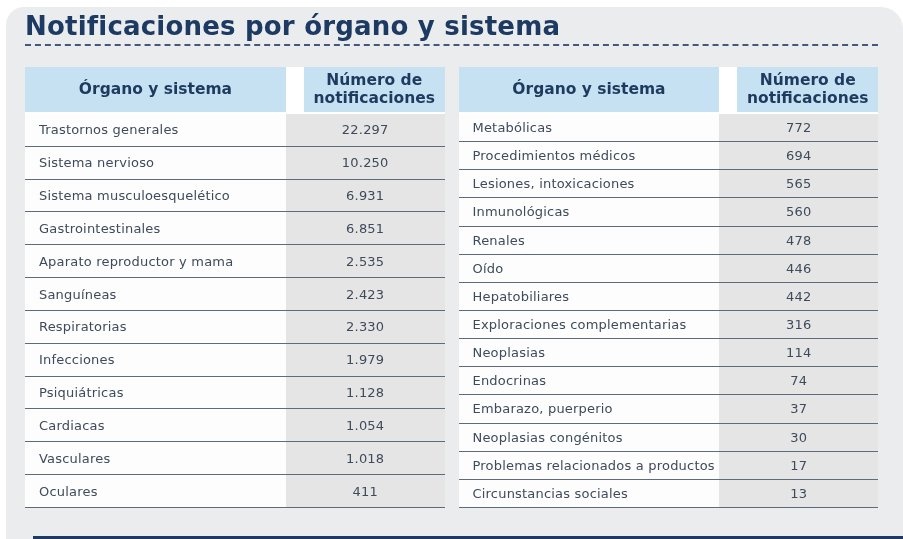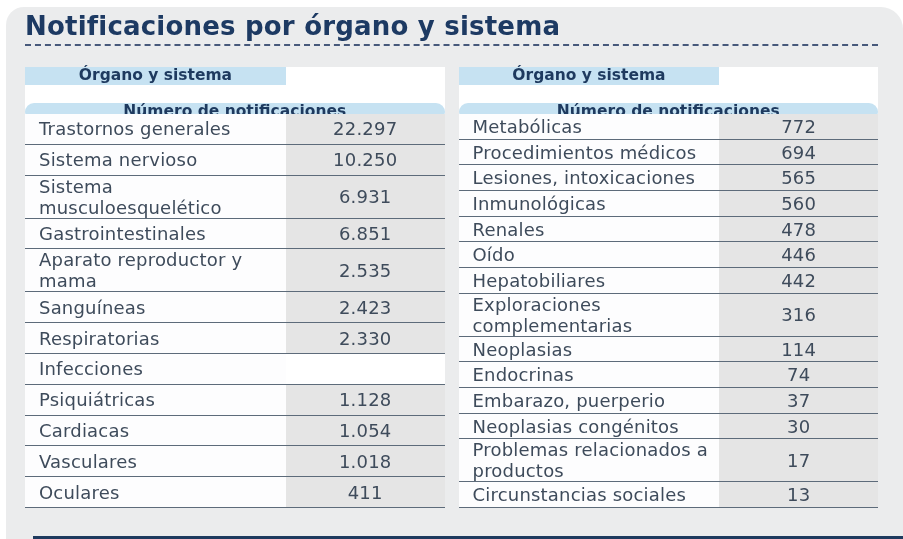--- a/index.html
+++ b/index.html
@@ -43,49 +43,48 @@
     width:420px;
     background:#ffffff;
     display:flex;
     flex-direction:column;
   }
   .thead {
     height:45px;
     display:flex;
     gap:18px;
     margin-bottom:2px;
-    flex-direction:column;
   }
   .th {
     background:#c6e2f2;
     color:#1e3a5f;
     font-weight:bold;
     font-size:15.5px;
     line-height:1.15;
     display:flex;
     align-items:center;
     justify-content:center;
     text-align:center;
   }
   .th.organ { width:62.2%; }
-  .th.count { flex:1; padding:0 0;border-radius:12px; }
+  .th.count { flex:1; padding:0 0; }
   .tbody {
     height:394px;
     display:flex;
     flex-direction:column;
   }
   .trow {
     flex:1;
     display:flex;
     border-bottom:1px solid #5d6b7a;
   }
   .cell {
     display:flex;
     align-items:center;
-    font-size:18px;
+    font-size:13px;
     color:#3e4b5b;
     letter-spacing:0.2px;
   }
   .cell.organ {
     width:62.2%;
     background:#fdfdfe;
     padding-left:14px;
   }
   .cell.count {
     flex:1;
@@ -140,20 +139,21 @@
           <div class="trow">
             <div class="cell organ">Sanguíneas</div>
             <div class="cell count">2.423</div>
           </div>
           <div class="trow">
             <div class="cell organ">Respiratorias</div>
             <div class="cell count">2.330</div>
           </div>
           <div class="trow">
             <div class="cell organ">Infecciones</div>
+            <div class="cell count">1.979</div>
           </div>
           <div class="trow">
             <div class="cell organ">Psiquiátricas</div>
             <div class="cell count">1.128</div>
           </div>
           <div class="trow">
             <div class="cell organ">Cardiacas</div>
             <div class="cell count">1.054</div>
           </div>
           <div class="trow">

